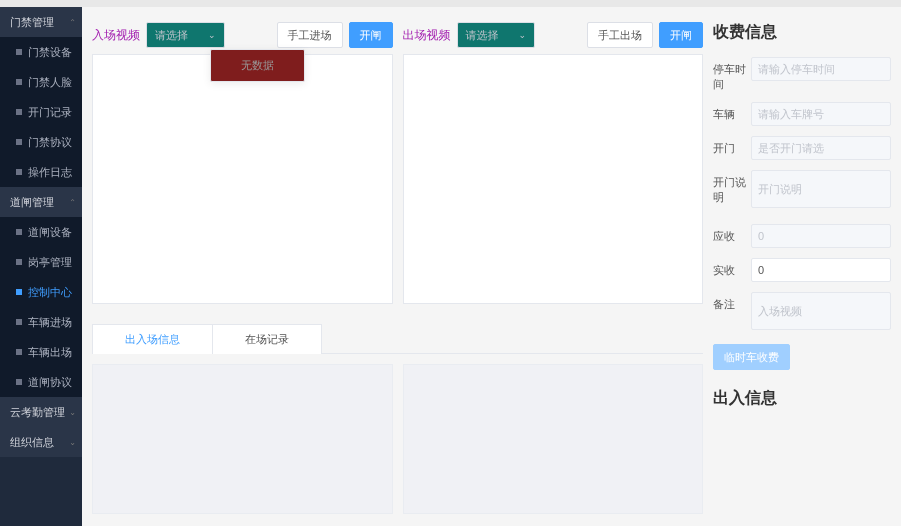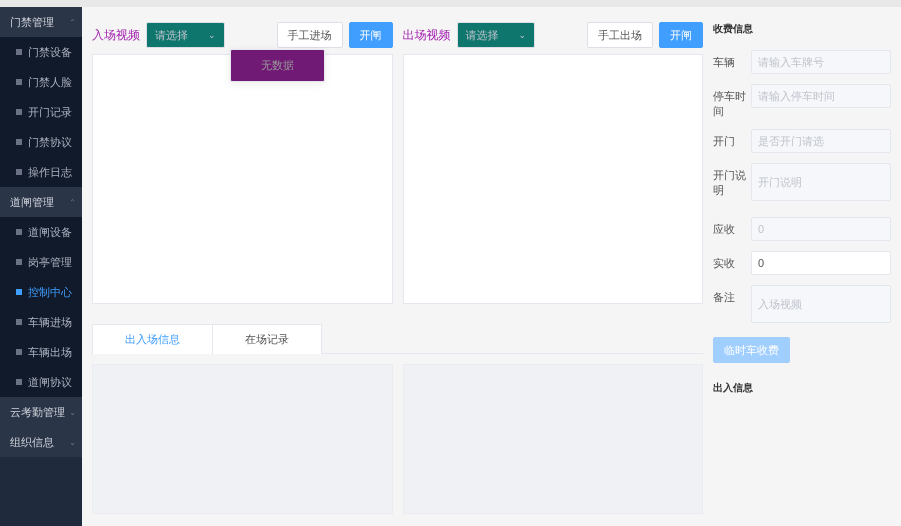--- a/index.html
+++ b/index.html
@@ -18,30 +18,30 @@
     .video-row { display: flex; gap: 10px; margin-bottom: 10px; margin-top: 12px; }
     .video-col { flex: 1; min-width: 0; }
     .video-header { display: flex; align-items: center; gap: 6px; margin-bottom: 6px; }
     .vh-label { font-size: 12px; color: #a21caf; }
     .select { flex: 1; min-width: 0; border: 1px solid #dcdfe6; height: 26px; display: flex; align-items: center; padding: 0 8px; color: #c0c4cc; font-size: 11px; position: relative; background: #0f766e; border-radius: 2px; }
     .select .caret { position: absolute; right: 8px; font-size: 9px; color: #c0c4cc; }
     .btn { height: 26px; padding: 0 10px; border: 1px solid #dcdfe6; background: #fff; font-size: 11px; border-radius: 2px; display: inline-flex; align-items: center; cursor: pointer; color: #555; }
     .btn.primary { background: #409eff; color: #fff; border-color: #409eff; }
     .btn.light-primary { background: #a0cfff; color: #fff; border-color: #a0cfff; }
     .video-box { border: 1px solid #e4e7ed; background: #fff; height: 250px; }
-    .dropdown-panel { position: absolute; top: 42px; left: 148px; width: 95px; background: #701a75; border: 1px solid #e4e7ed; box-shadow: 0 2px 8px rgba(0,0,0,.08); font-size: 11px; color: #999; text-align: center; padding: 8px 0; z-index: 5; border-radius: 2px; }
+    .dropdown-panel { position: absolute; top: 42px; left: 128px; width: 95px; background: #7f1d1d; border: 1px solid #e4e7ed; box-shadow: 0 2px 8px rgba(0,0,0,.08); font-size: 11px; color: #999; text-align: center; padding: 8px 0; z-index: 5; border-radius: 2px; }
     .tabs { display: flex; border-bottom: 1px solid #e4e7ed; margin-top: 10px; }
     .tab { padding: 7px 32px; font-size: 11px; border: 1px solid #e4e7ed; border-bottom: none; background: #fff; cursor: pointer; margin-bottom: -1px; color: #555; }
     .tab.active { color: #409eff; border-top: 1px solid #e4e7ed; }
     .tab:not(.active) { border-left: none; }
     .record-row { display: flex; gap: 10px; margin-top: 10px; flex: 1; }
     .record-box { flex: 1; background: #f0f1f5; border: 1px solid #e9ecf1; height: 150px; }
     .spacer { width: 40px; }
     .rightcol { width: 178px; flex-shrink: 0; padding-top: 12px; }
-    .section-title { font-size: 10px; font-weight: bold; color: #333; margin-bottom: 14px; }
+    .section-title { font-size: 16px; font-weight: bold; color: #333; margin-bottom: 14px; }
     .form-row { display: flex; align-items: flex-start; margin-bottom: 10px; }
     .form-label { width: 38px; font-size: 11px; color: #555; padding-top: 5px; flex-shrink: 0; }
     .form-input { flex: 1; border: 1px solid #e4e7ed; background: #f5f7fa; height: 24px; padding: 0 6px; font-size: 11px; color: #c0c4cc; display: flex; align-items: center; border-radius: 2px; }
     .form-input.textarea { height: 38px; }
     .form-input.white { background: #fff; color: #555; }
     .submit-wrap { text-align: left; margin: 14px 0 18px; }
   </style>
 </head>
 <body>
 
@@ -154,26 +154,26 @@
     </div>
 
     <div class="dropdown-panel">
       <span>无数据</span>
     </div>
 
     <div class="rightcol">
       <div class="section-title">收费信息</div>
 
       <div class="form-row">
+        <div class="form-label">停车时间</div>
+        <div class="form-input">请输入停车时间</div>
+      </div>
+      <div class="form-row">
         <div class="form-label">车辆</div>
         <div class="form-input">请输入车牌号</div>
-      </div>
-      <div class="form-row">
-        <div class="form-label">停车时间</div>
-        <div class="form-input">请输入停车时间</div>
       </div>
       <div class="form-row">
         <div class="form-label">开门</div>
         <div class="form-input">是否开门请选</div>
       </div>
       <div class="form-row">
         <div class="form-label">开门说明</div>
         <div class="form-input textarea">开门说明</div>
       </div>
       <div class="form-row" style="margin-top:16px;">

